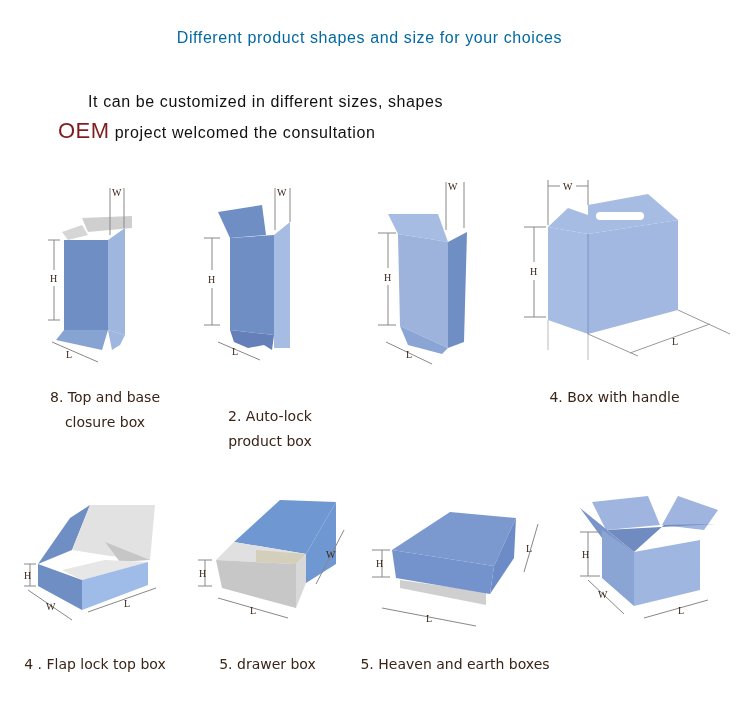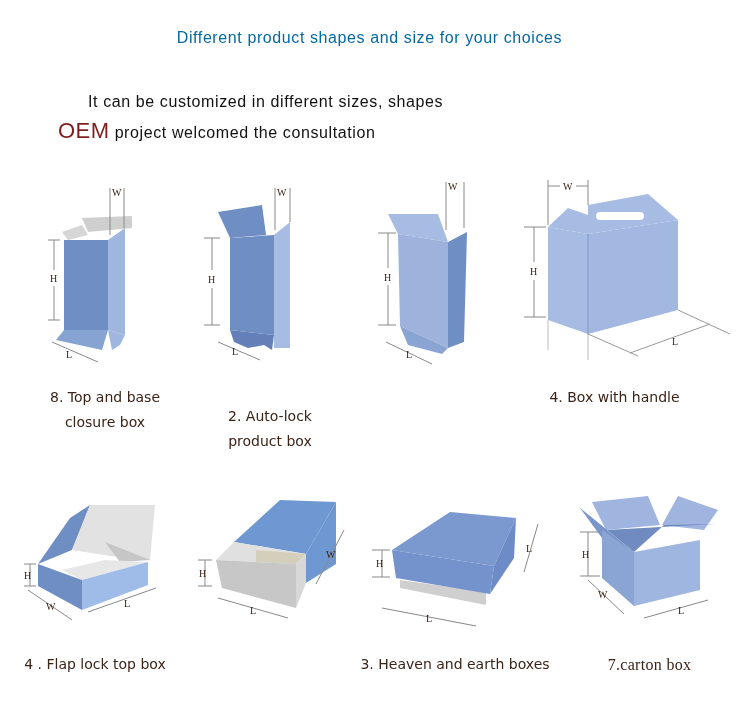--- a/index.html
+++ b/index.html
@@ -158,55 +158,55 @@
     <polygon points="106,84 116,74 116,103 106,128" fill="#d8d8d8"></polygon>
     <line x1="8" y1="80" x2="22" y2="80" stroke="#888"></line>
     <line x1="8" y1="106" x2="22" y2="106" stroke="#888"></line>
     <line x1="15" y1="80" x2="15" y2="106" stroke="#888"></line>
     <text x="9" y="97" class="dim">H</text>
     <line x1="28" y1="118" x2="98" y2="138" stroke="#888"></line>
     <text x="60" y="134" class="dim">L</text>
     <line x1="126" y1="104" x2="154" y2="50" stroke="#888"></line>
     <text x="136" y="78" class="dim">W</text>
   </svg>
+  <div class="label" style="left:0;top:172px;width:155px;">
+    <div>5. drawer box</div>
+  </div>
 </div>
 
 <div class="item" style="left:360px;top:480px;width:200px;height:210px;">
   <svg width="200" height="160">
     <polygon points="40,100 126,112 126,125 40,108" fill="#cfcfcf"></polygon>
     <polygon points="32,70 90,32 156,38 134,86" fill="#7b98cf"></polygon>
     <polygon points="32,70 134,86 130,114 36,98" fill="#7492cc"></polygon>
     <polygon points="134,86 156,38 154,78 130,114" fill="#6d8bc6"></polygon>
     <line x1="12" y1="70" x2="30" y2="70" stroke="#888"></line>
     <line x1="12" y1="97" x2="30" y2="97" stroke="#888"></line>
     <line x1="22" y1="70" x2="22" y2="97" stroke="#888"></line>
     <text x="16" y="87" class="dim">H</text>
     <line x1="22" y1="128" x2="116" y2="146" stroke="#888"></line>
     <text x="66" y="142" class="dim">L</text>
     <line x1="164" y1="92" x2="178" y2="44" stroke="#888"></line>
     <text x="166" y="72" class="dim">L</text>
   </svg>
   <div class="label" style="left:0;top:172px;width:190px;">
-    <div>3. Heaven and earth boxes</div>
+    <div>5. Heaven and earth boxes</div>
   </div>
 </div>
 
 <div class="item" style="left:560px;top:480px;width:179px;height:210px;">
   <svg width="179" height="160">
     <polygon points="32,22 88,16 100,45 46,50" fill="#9fb4de"></polygon>
     <polygon points="118,16 158,30 144,50 102,45" fill="#9fb4de"></polygon>
     <polygon points="20,28 46,50 156,44 104,45 74,72" fill="#6f8bc0"></polygon>
     <polygon points="20,28 74,72 42,58" fill="#7a95c9"></polygon>
     <polygon points="42,50 74,72 74,126 42,98" fill="#8aa4d4"></polygon>
     <polygon points="74,72 140,60 140,110 74,126" fill="#9fb6e0"></polygon>
     <line x1="20" y1="52" x2="40" y2="52" stroke="#888"></line>
     <line x1="20" y1="96" x2="40" y2="96" stroke="#888"></line>
     <line x1="28" y1="52" x2="28" y2="96" stroke="#888"></line>
     <text x="22" y="78" class="dim">H</text>
     <line x1="28" y1="100" x2="64" y2="134" stroke="#888"></line>
     <text x="38" y="118" class="dim">W</text>
     <line x1="84" y1="138" x2="148" y2="120" stroke="#888"></line>
     <text x="118" y="134" class="dim">L</text>
   </svg>
-  <div class="label serif" style="left:0;top:172px;width:179px;">
-    <div>7.carton box</div>
-  </div>
 </div>
 
 </body></html>

